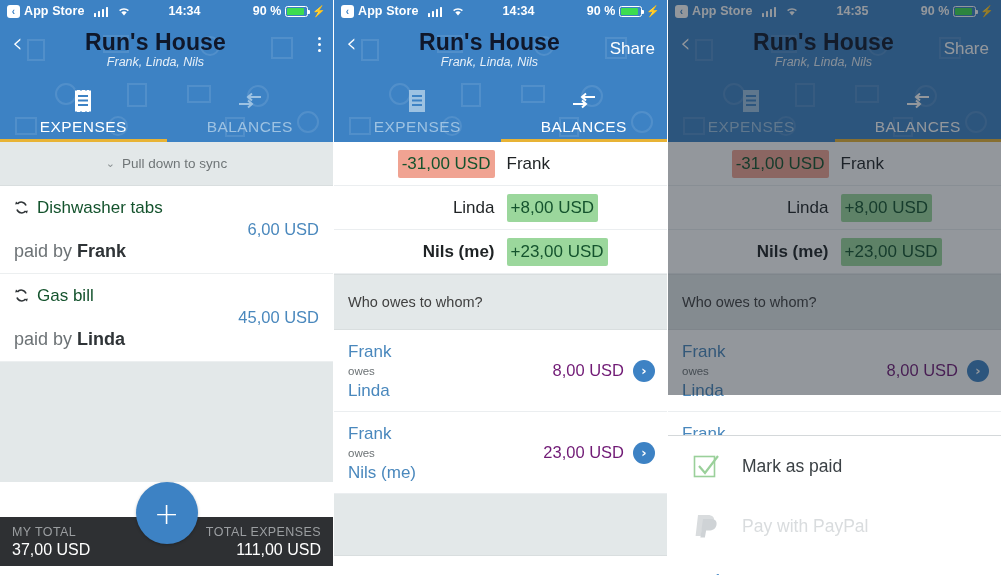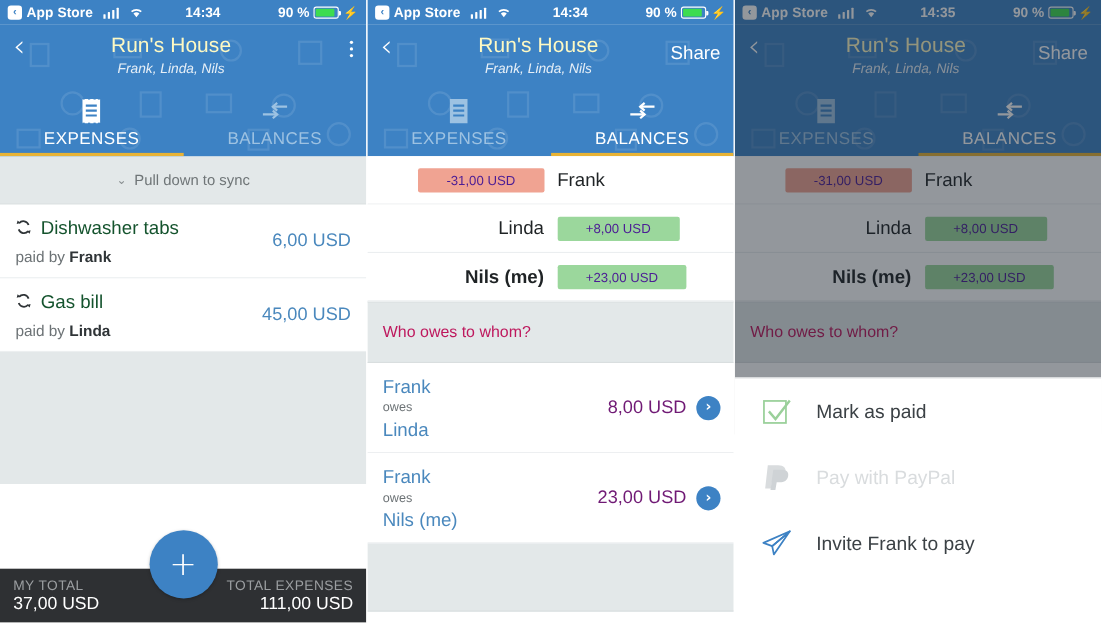--- a/index.html
+++ b/index.html
@@ -81,21 +81,21 @@
     display: flex; align-items: flex-start;
     padding: 8px 12px 0 12px;
   }
   .nav-back {
     color: #ffffff; font-size: 27px; line-height: 26px; font-weight: 300;
     width: 30px; flex: 0 0 auto; cursor: pointer;
     font-family: "DejaVu Sans", sans-serif;
   }
   .nav-titles { flex: 1; text-align: center; margin-top: 1px; }
   .nav-title {
-    color: #fef9c3; font-size: 19px; font-weight: normal; line-height: 22px;
+    color: #0f172a; font-size: 23px; font-weight: bold; line-height: 22px;
     letter-spacing: 0.1px;
   }
   .nav-sub { color: #e6eff7; font-size: 12.5px; line-height: 16px; margin-top: 1px; font-style: italic; }
   .nav-right { width: 52px; flex: 0 0 auto; text-align: right; }
   .nav-dots {
     display: inline-block; padding-top: 4px; cursor: pointer;
   }
   .nav-dots i {
     display: block; width: 3.5px; height: 3.5px; border-radius: 50%;
     background: #ffffff; margin: 2.5px 0 2.5px auto;
@@ -138,21 +138,21 @@
     padding: 11px 14px 11px 14px;
     border-bottom: 1px solid #eceff0;
     display: flex; align-items: flex-start;
     cursor: pointer;
     min-height: 60px;
   }
   .exp-left { flex: 1; min-width: 0; }
   .exp-titleline { display: flex; align-items: center; gap: 8px; }
   .exp-sync-icon { color: #2f3437; font-size: 15px; line-height: 1; display: inline-block; }
   .exp-title { color: #14532d; font-size: 17px; line-height: 22px; }
-  .exp-paid { color: #6c7275; font-size: 14px; margin-top: 6px; }
+  .exp-paid { color: #6c7275; font-size: 18px; margin-top: 22px; }
   .exp-paid b { color: #2f3437; font-weight: bold; }
   .exp-amount {
     color: #4a88bd; font-size: 16.5px; white-space: nowrap;
     align-self: center; padding-left: 8px;
   }
 
   .list-filler { background: #e3e8e9; }
 
   
   .totals {
@@ -178,35 +178,35 @@
 
   
   .bal-row {
     height: 44px; background: #ffffff;
     border-bottom: 1px solid #ebeef0;
     display: flex; align-items: center;
     position: relative;
     cursor: pointer;
   }
   .bal-chip {
-    font-size: 12px; color: #4c1d95; padding: 4px 26px;
+    font-size: 17px; color: #14532d; padding: 4px 4px;
     border-radius: 2px; white-space: nowrap;
   }
   .bal-chip.neg { background: #f0a392; }
   .bal-chip.pos { background: #9bd79c; }
   .bal-name { font-size: 17px; color: #1f2325; white-space: nowrap; }
   .bal-name.me { font-weight: bold; }
   
   .bal-half-l { width: 50%; display: flex; justify-content: flex-end; align-items: center; padding-right: 6px; }
   .bal-half-r { width: 50%; display: flex; justify-content: flex-start; align-items: center; padding-left: 6px; }
 
   .section-head {
     background: #e3e8e9; height: 56px;
     display: flex; align-items: center; padding: 16px 14px;
-    color: #be185d; font-size: 14.5px;
+    color: #404040; font-size: 14.5px;
     border-top: 1px solid #d9dedf; border-bottom: 1px solid #d9dedf;
   }
   .owe-row {
     background: #ffffff; border-bottom: 1px solid #ebeef0;
     display: flex; align-items: center;
     padding: 8px 12px 8px 14px; min-height: 82px;
     cursor: pointer;
   }
   .owe-left { flex: 1; }
   .owe-from, .owe-to { color: #4a88bd; font-size: 17px; line-height: 23px; }
@@ -691,21 +691,21 @@
           <div class="owe-word">owes</div>
           <div class="owe-to">Nils (me)</div>
         </div>
         <div class="owe-amt">23,00 USD</div>
         <div class="owe-chev">›</div>
       </div>
     </div>
 
     <div class="dim-overlay" style="height:395px"></div>
 
-    <div class="sheet" style="height:232px">
+    <div class="sheet" style="height:140px">
       <div class="sheet-item">
         <span class="sheet-icon">
           <svg width="30" height="30" viewBox="0 0 30 30">
             <rect x="3.5" y="5.5" width="20" height="20" fill="none" stroke="#9ad09a" stroke-width="1.6"></rect>
             <path d="M8 15 l6 7 l13 -17" fill="none" stroke="#9ad09a" stroke-width="2.2"></path>
           </svg>
         </span>
         <span>Mark as paid</span>
       </div>
       <div class="sheet-item disabled">

